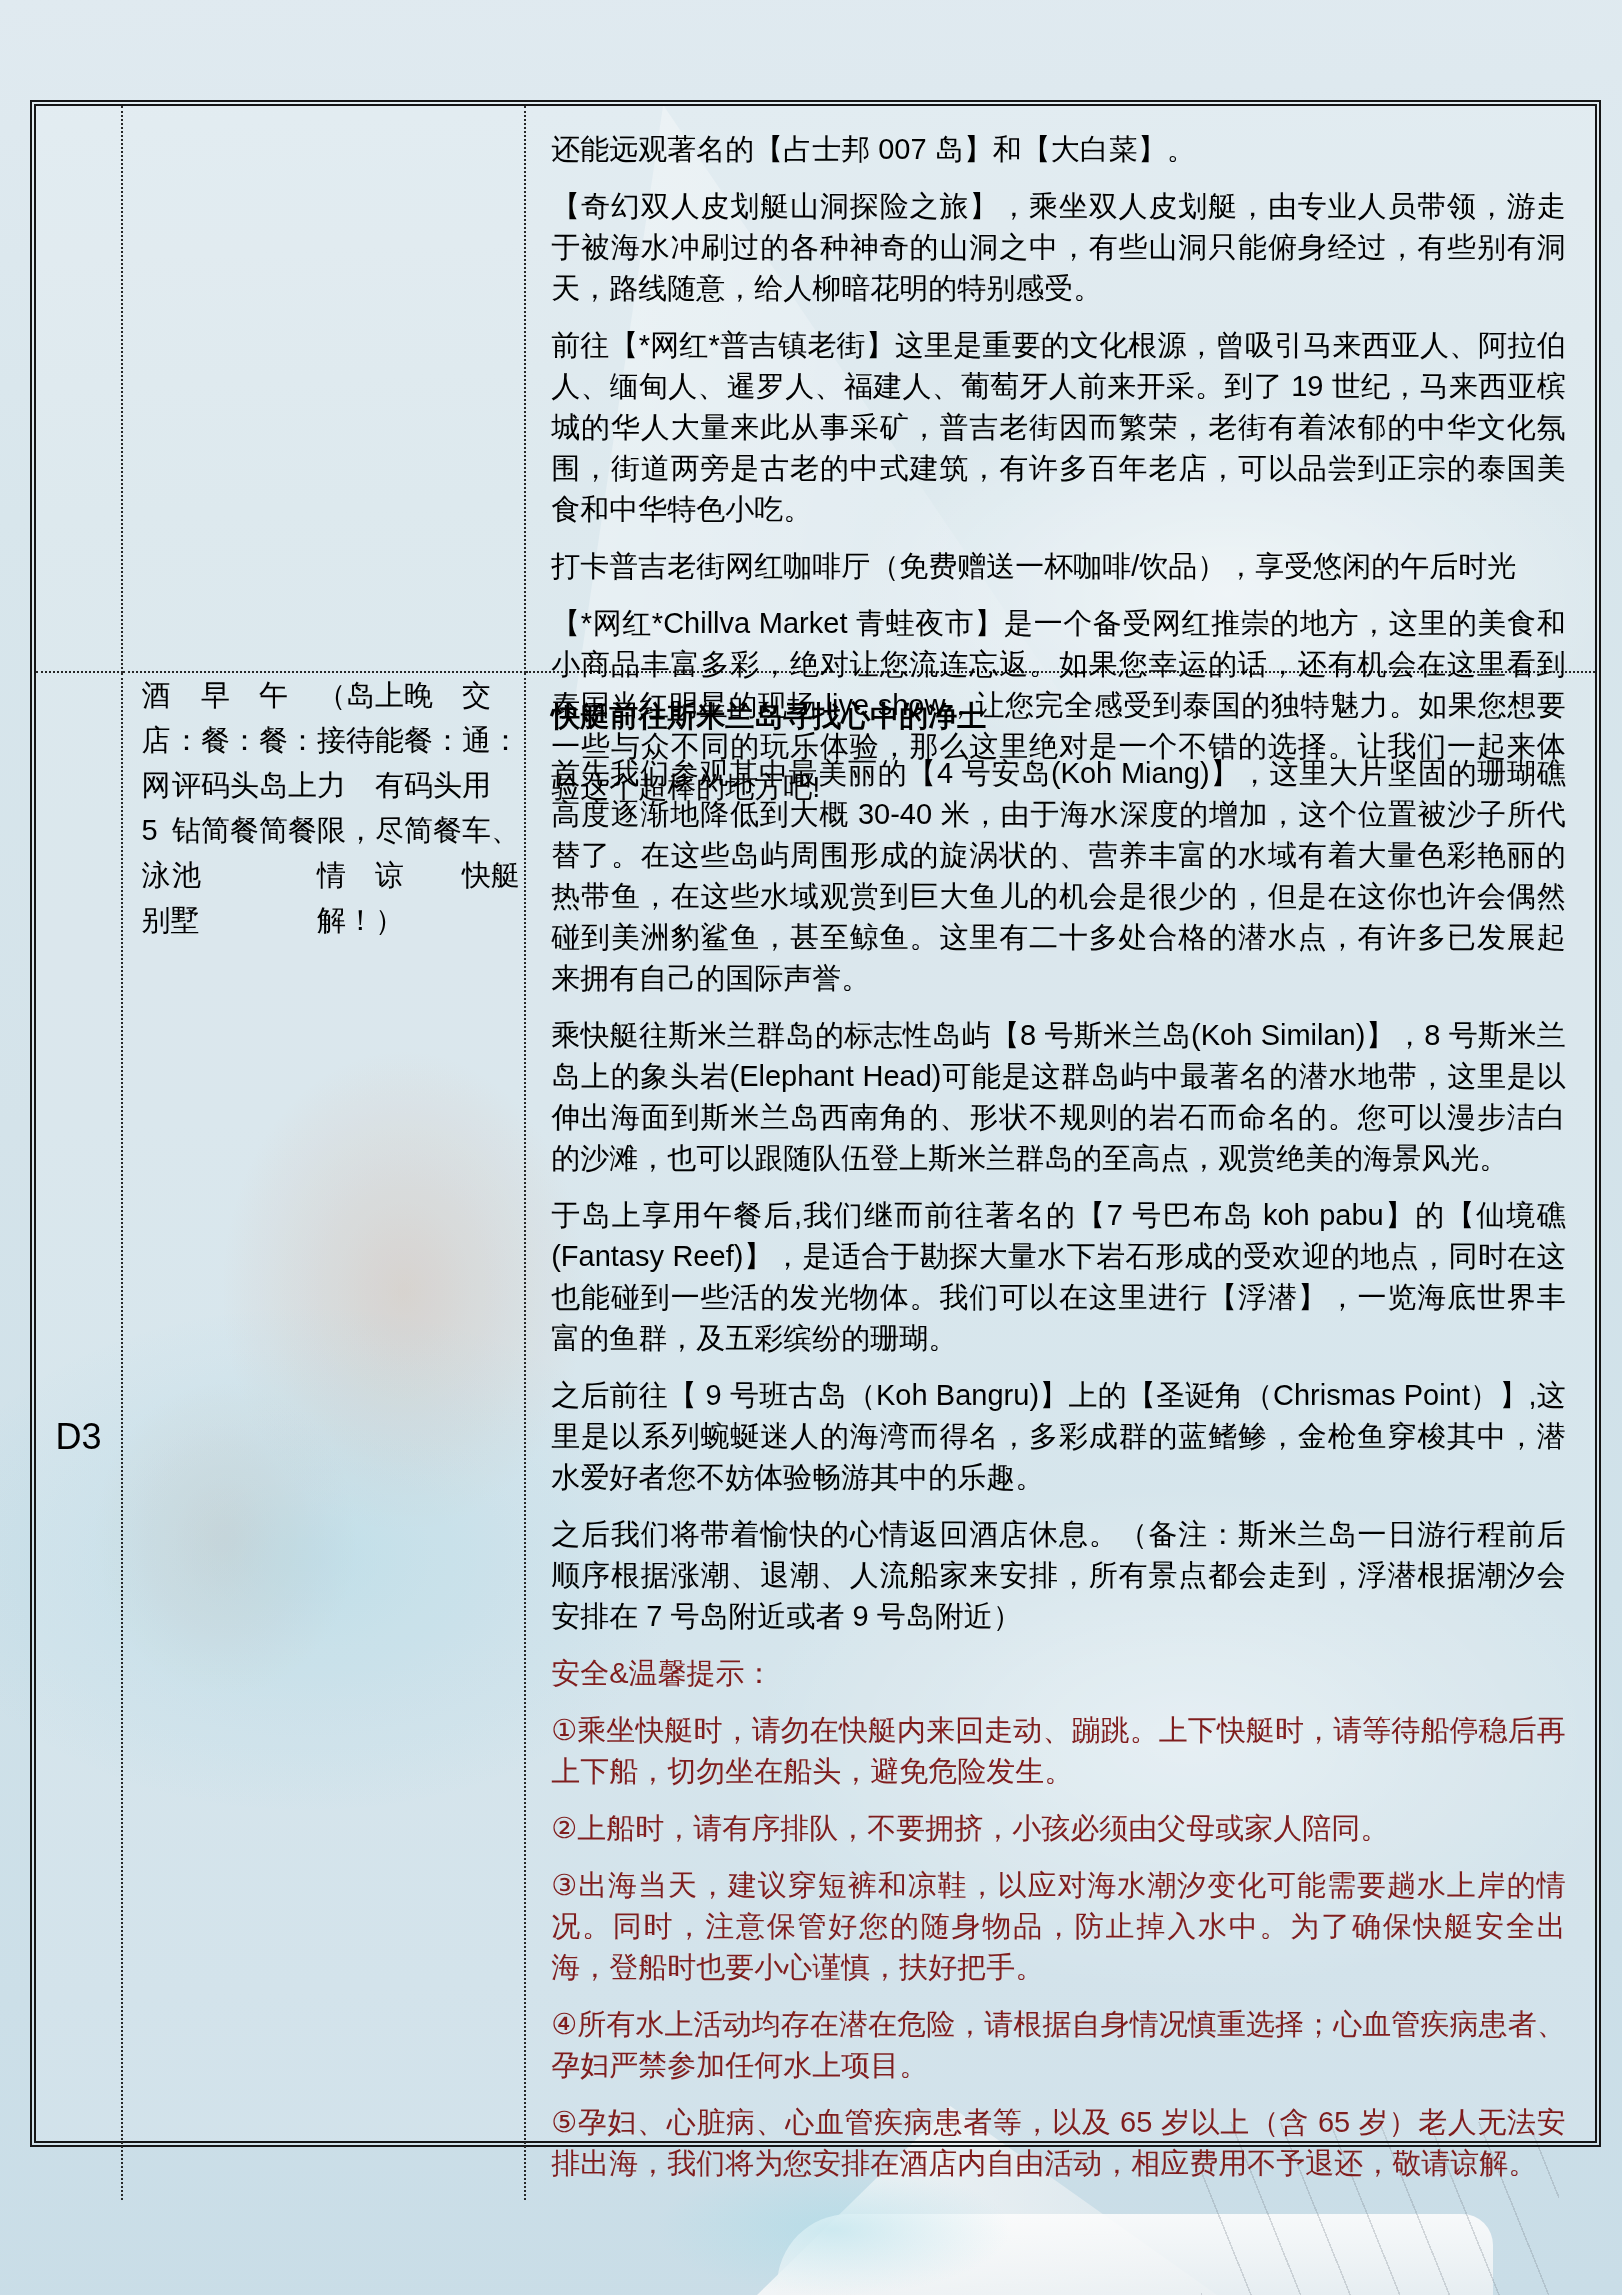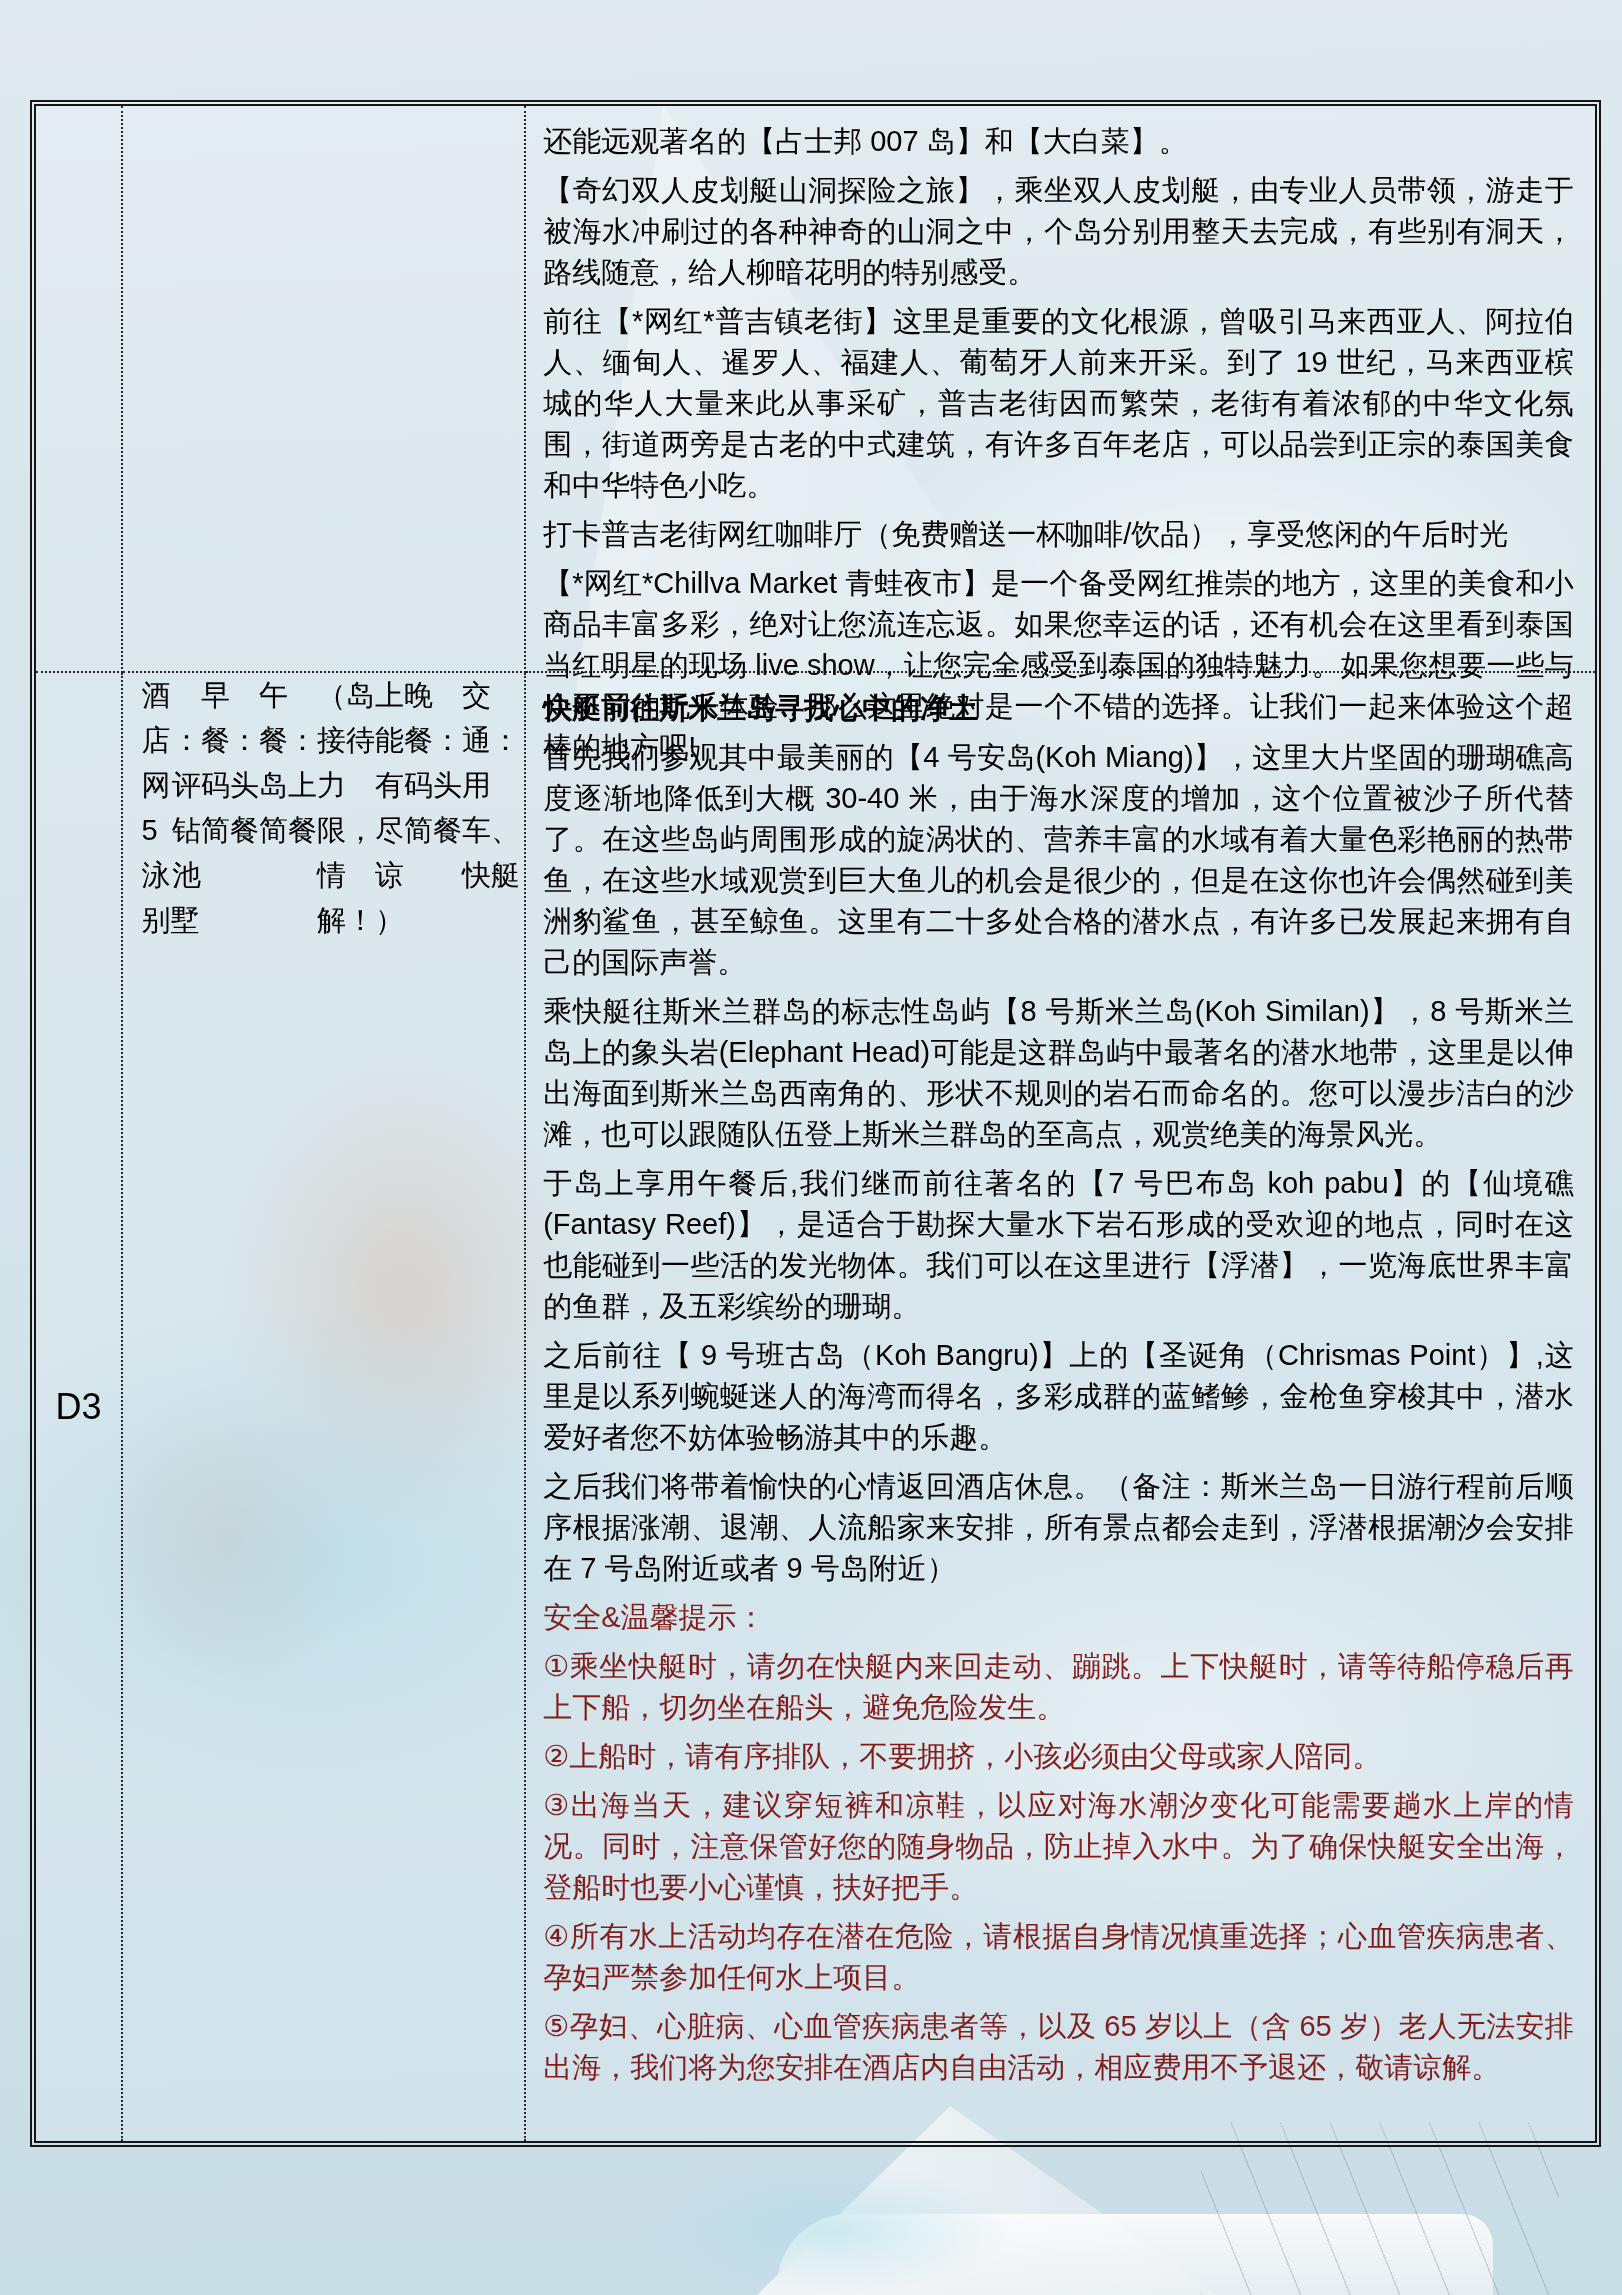--- a/index.html
+++ b/index.html
@@ -52,21 +52,21 @@
     display:grid;grid-template-columns:87px 403px 1fr;grid-template-rows:567px 1fr;
     background:rgba(255,255,255,0.14);
   }
   .cell{box-sizing:border-box;min-width:0;}
   .div-r{border-right:2px dotted #262626;}
   .div-b{border-bottom:2px dotted #262626;}
   .itin{
     font-size:29px;line-height:41px;text-align:justify;
     padding:7.2px 13.3px 0 9.2px;letter-spacing:0;
   }
-  .itin p{margin:8px;}
+  .itin p{margin:16px;}
   .itin .heading{font-weight:bold;}
   .red{color:#7f1d1d;}
   .day-cell{display:flex;align-items:center;justify-content:center;font-size:36px;}
   .info-cell{
     display:flex;flex-direction:row;justify-content:center;
     font-size:29px;line-height:45px;padding:0 4.1px 0 18.4px;text-align:justify;
   }
   .info-cell div{margin:0;}
 </style>
 </head>
@@ -83,21 +83,21 @@
 <div class="bg boat-hull-bottom"></div>
 <div class="bg blob foam-bottom"></div>
 <div class="bg rigging"></div>
 
 <div class="itable">
 
   <div class="cell div-r div-b day-cell"></div>
   <div class="cell div-r div-b info-cell"></div>
   <div class="cell div-b itin">
     <p>还能远观著名的【占士邦 007 岛】和【大白菜】。</p>
-    <p>【奇幻双人皮划艇山洞探险之旅】，乘坐双人皮划艇，由专业人员带领，游走于被海水冲刷过的各种神奇的山洞之中，个岛分别用整天去完成，有些别有洞天，路线随意，给人柳暗花明的特别感受。</p>
+    <p>【奇幻双人皮划艇山洞探险之旅】，乘坐双人皮划艇，由专业人员带领，游走于被海水冲刷过的各种神奇的山洞之中，有些山洞只能俯身经过，有些别有洞天，路线随意，给人柳暗花明的特别感受。</p>
     <p>前往【*网红*普吉镇老街】这里是重要的文化根源，曾吸引马来西亚人、阿拉伯人、缅甸人、暹罗人、福建人、葡萄牙人前来开采。到了 19 世纪，马来西亚槟城的华人大量来此从事采矿，普吉老街因而繁荣，老街有着浓郁的中华文化氛围，街道两旁是古老的中式建筑，有许多百年老店，可以品尝到正宗的泰国美食和中华特色小吃。</p>
     <p>打卡普吉老街网红咖啡厅（免费赠送一杯咖啡/饮品），享受悠闲的午后时光</p>
     <p>【*网红*Chillva Market 青蛙夜市】是一个备受网红推崇的地方，这里的美食和小商品丰富多彩，绝对让您流连忘返。如果您幸运的话，还有机会在这里看到泰国当红明星的现场 live show，让您完全感受到泰国的独特魅力。如果您想要一些与众不同的玩乐体验，那么这里绝对是一个不错的选择。让我们一起来体验这个超棒的地方吧!</p>
   </div>
 
   <div class="cell div-r day-cell">
     <span>D3</span>
   </div>
 
   <div class="cell div-r info-cell">

